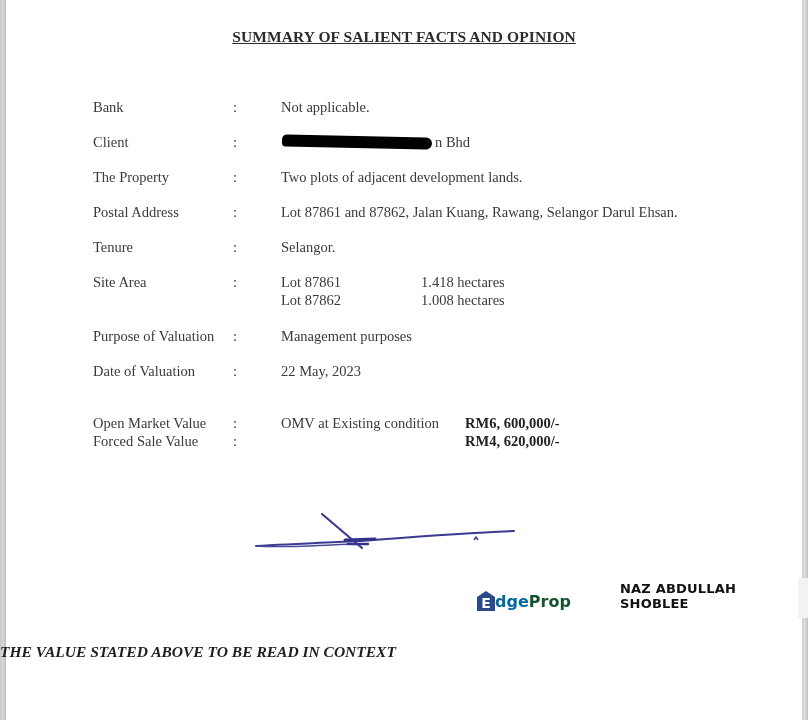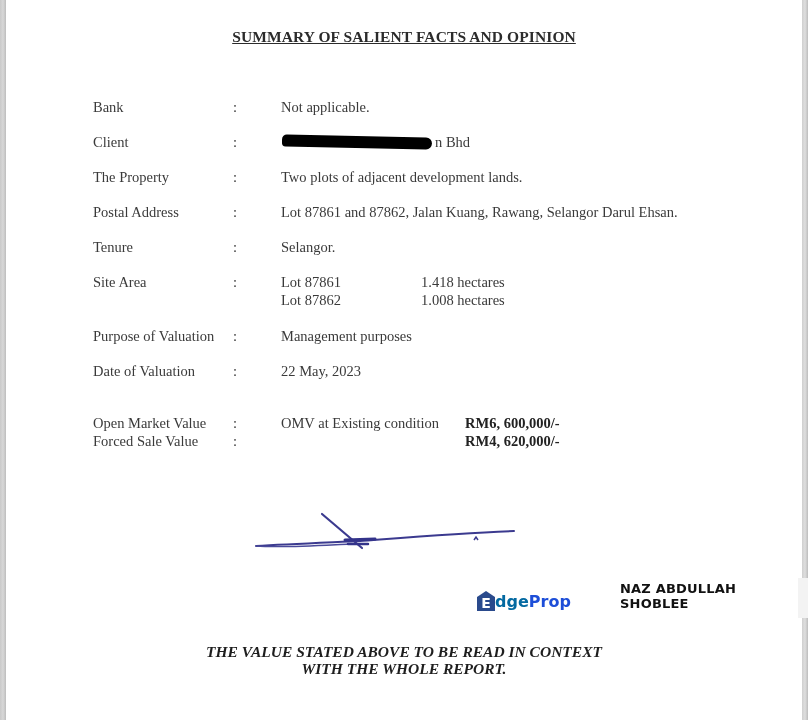--- a/index.html
+++ b/index.html
@@ -23,25 +23,25 @@
   .row .amt { position: absolute; left: 372px; white-space: nowrap; font-weight: bold; color: #222; }
   .redact { position: absolute; left: 282px; top: 136px; width: 150px; height: 12px;
     background: #000; border-radius: 8px 10px 10px 6px; transform: rotate(1.2deg); }
   .sig { position: absolute; left: 250px; top: 508px; }
   .logo { position: absolute; left: 477px; top: 589px; height: 24px; display: flex; align-items: center;
     font-family: "DejaVu Sans", sans-serif; font-weight: bold; font-size: 16px; }
   .logo .e { display: inline-flex; align-items: center; justify-content: center;
     width: 18px; height: 20px; background: #2a4a8c; color: #fff; font-size: 14px;
     clip-path: polygon(0 30%, 50% 0, 100% 30%, 100% 100%, 0 100%); padding-top: 3px; box-sizing: border-box; }
   .logo .dge { color: #0369a1; }
-  .logo .prop { color: #1d4ed8; }
+  .logo .prop { color: #14532d; }
   .agent { position: absolute; left: 620px; top: 581px; font-family: "DejaVu Sans", sans-serif;
     font-weight: bold; font-size: 13px; color: #111; letter-spacing: 0.2px; }
   .agent-box { position: absolute; left: 798px; top: 578px; width: 10px; height: 40px; background: #f3f3f3; }
-  .footer { position: absolute; top: 643px; left: 0; width: 808px; text-align: center;
+  .footer { position: absolute; top: 643px; left: 0; width: 808px; 
     font-weight: bold; font-style: italic; font-size: 15.5px; line-height: 17px; color: #1e1e1e; }
 </style>
 </head>
 <body>
 
 <div class="edge-left"></div>
 <div class="edge-right"></div>
 
 <div class="title">SUMMARY OF SALIENT FACTS AND OPINION</div>
 
@@ -124,14 +124,13 @@
 <div class="logo">
   <span class="e">E</span>
   <span class="dge">dge</span>
   <span class="prop">Prop</span>
 </div>
 <div class="agent-box"></div>
 <div class="agent">NAZ ABDULLAH SHOBLEE</div>
 
 <div class="footer">
   <div>THE VALUE STATED ABOVE TO BE READ IN CONTEXT</div>
-  <div>WITH THE WHOLE REPORT.</div>
 </div>
 
 </body></html>

